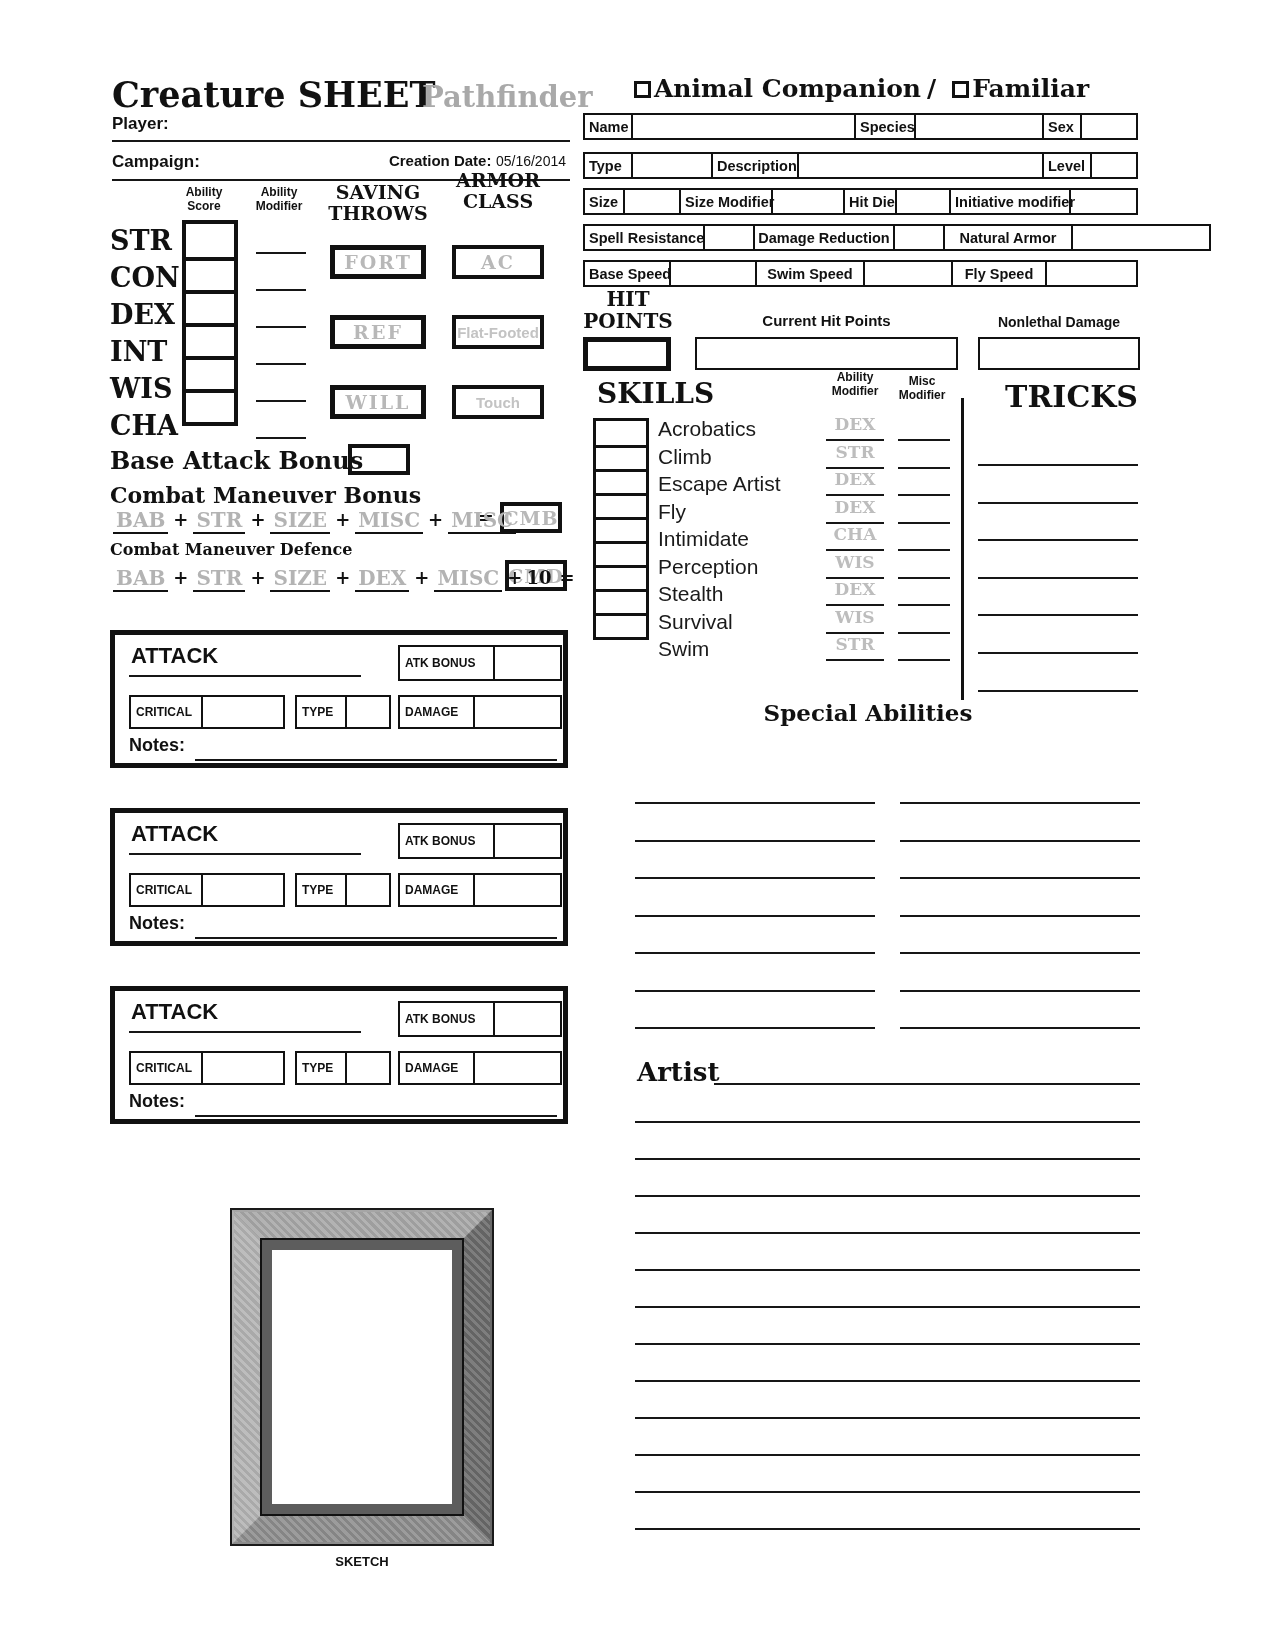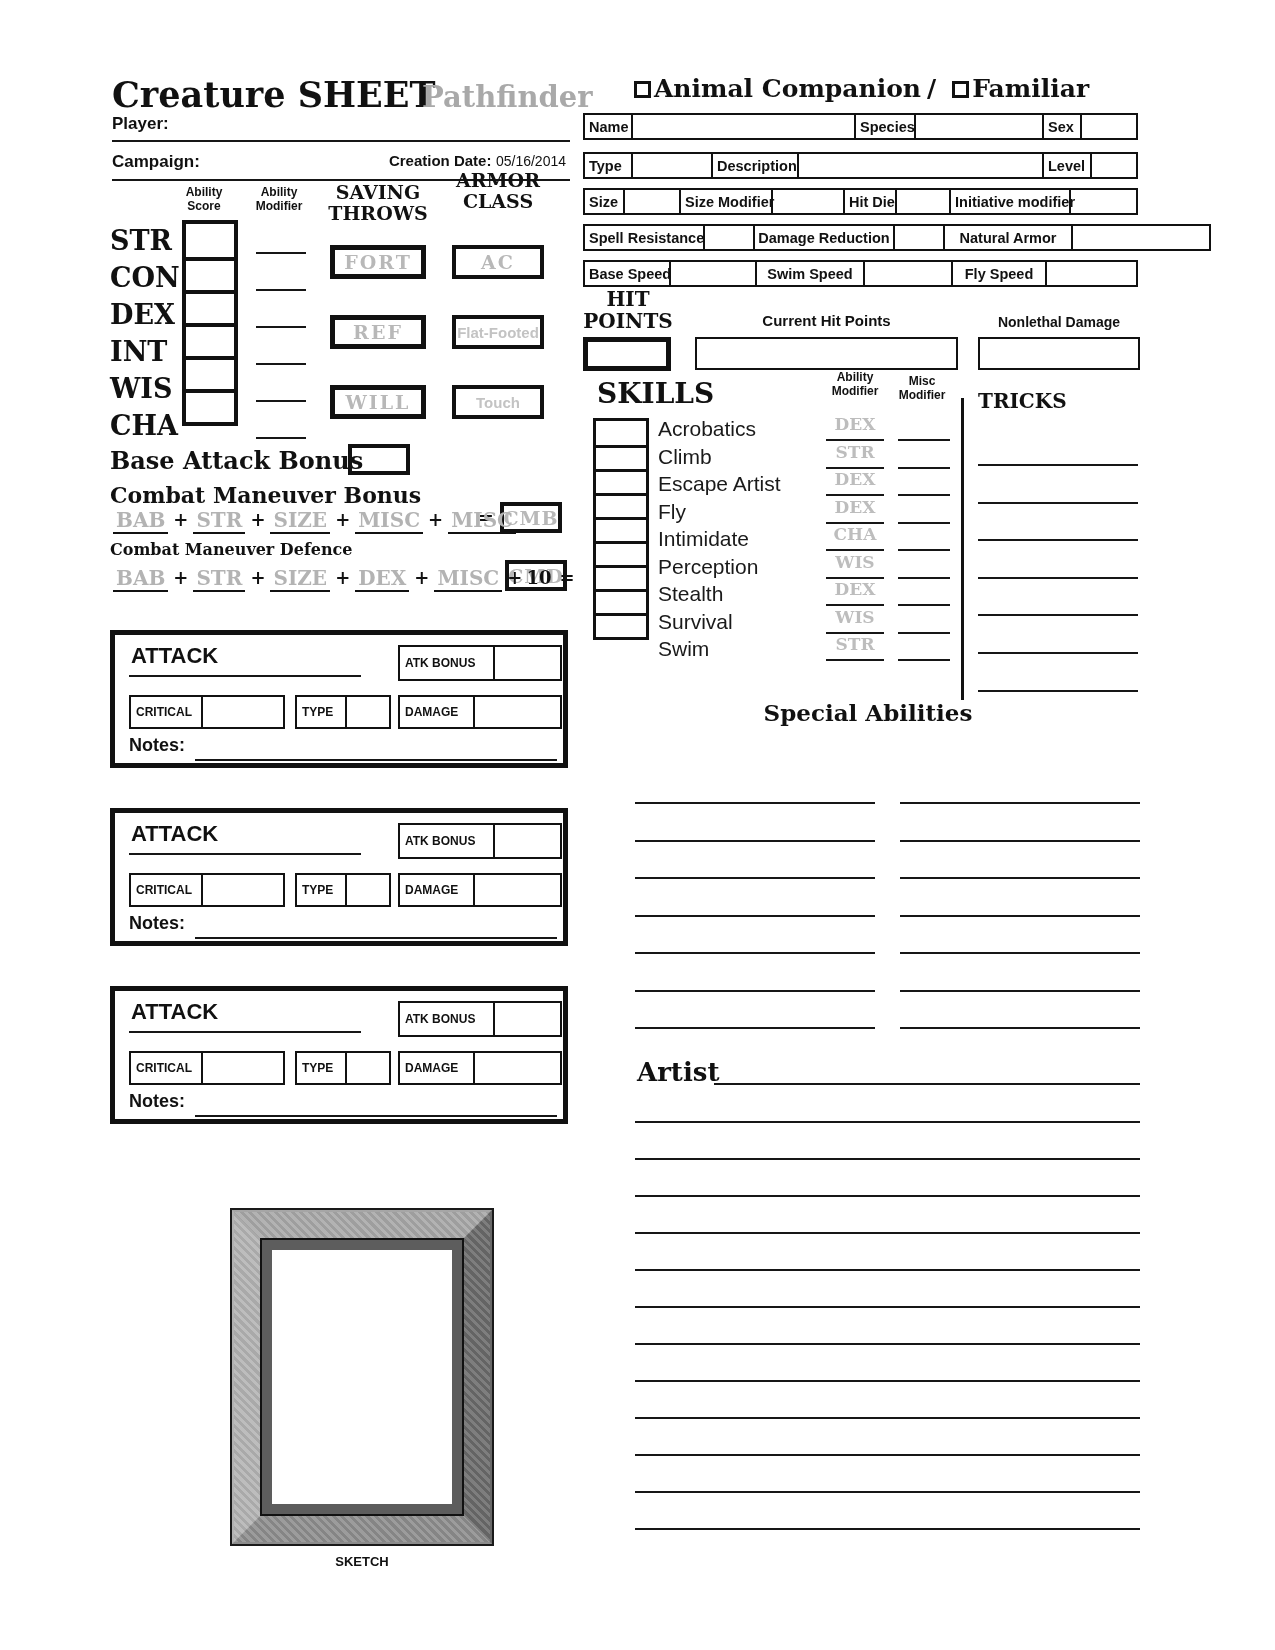--- a/index.html
+++ b/index.html
@@ -143,21 +143,21 @@
   <div class="serif" style="left:597px;top:377px;font-size:28px;">SKILLS</div>
   <div class="hdr12 t2" style="left:820px;top:371px;width:70px;">
     <span>Ability</span>
       <span>Modifier</span>
   </div>
   <div class="hdr12 t2" style="left:890px;top:375px;width:64px;">
     <span>Misc</span>
       <span>Modifier</span>
   </div>
   <div style="left:961px;top:398px;width:3px;height:302px;background:#111;"></div>
-  <div class="serif" style="left:978px;top:389px;width:160px;text-align:left;font-size:20px;">TRICKS</div>
+  <div class="serif" style="left:978px;top:379px;width:160px;text-align:right;font-size:30px;">TRICKS</div>
 
   <div class="serif" style="left:690px;top:699px;width:356px;text-align:center;font-size:23px;">Special Abilities</div>
   <div class="serif" style="left:637px;top:1057px;font-size:26px;">Artist</div>
   <div class="hrule" style="left:714px;top:1057px;width:426px;height:28px;"></div>
 
   <div class="sketch-outer" style="left:230px;top:1208px;width:264px;height:338px;">
     <div class="sketch-bevel"></div>
     <div class="sketch-tex"></div>
     <div class="sketch-inner"></div>
   </div>

